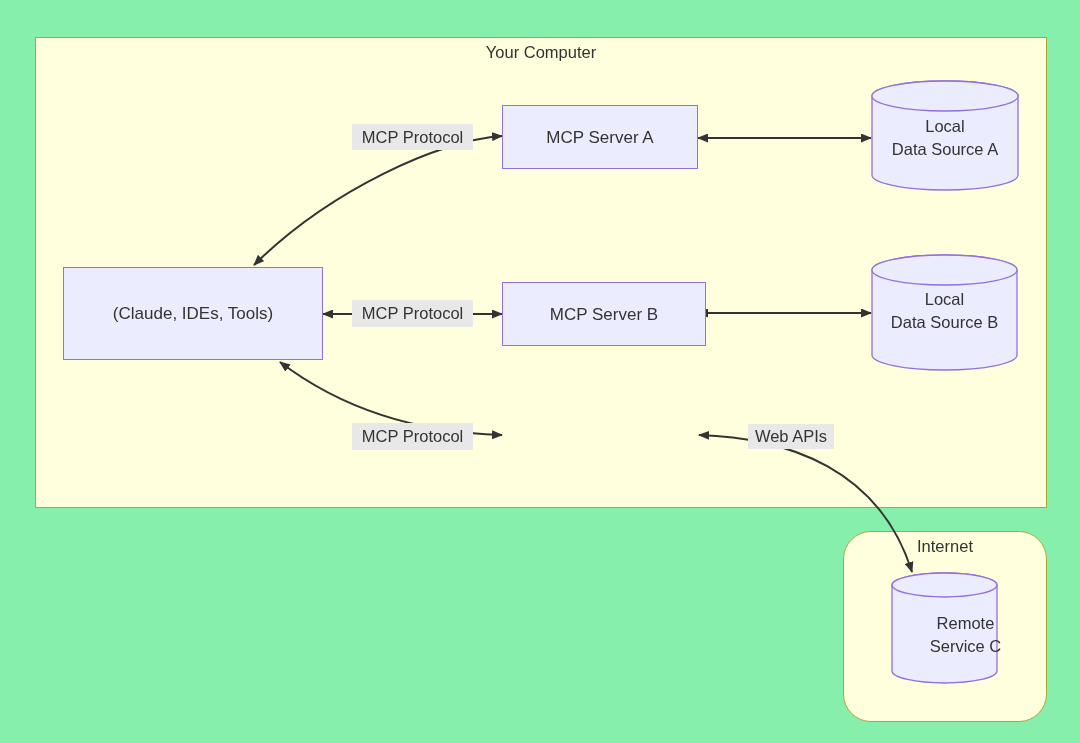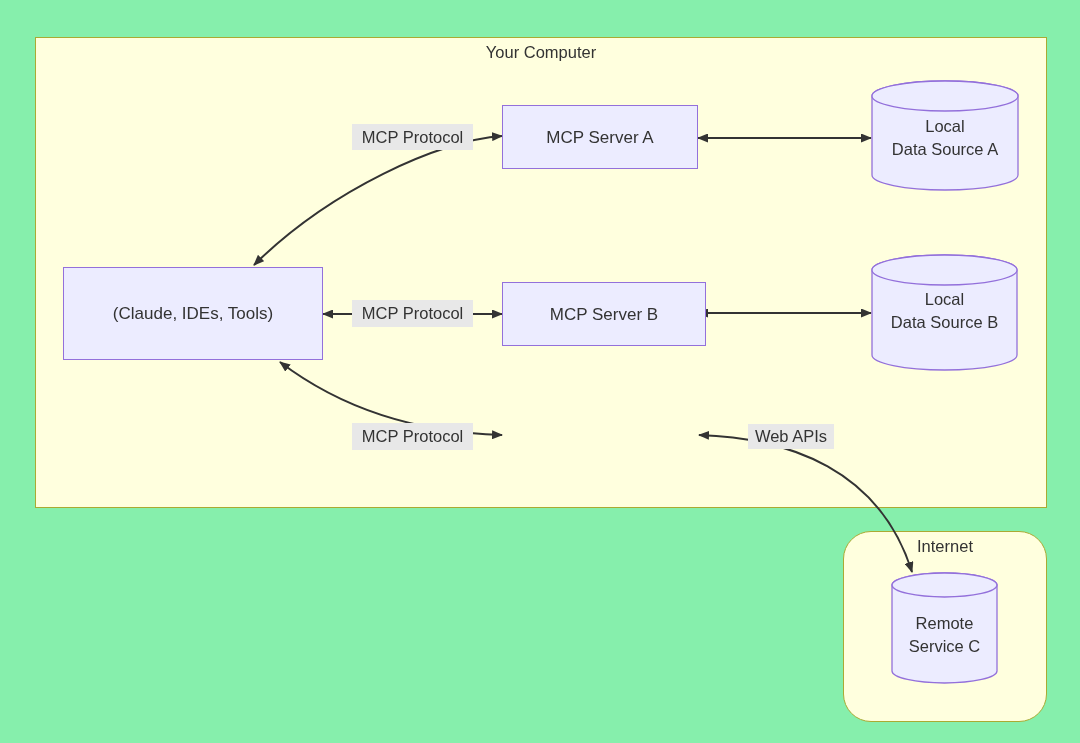--- a/index.html
+++ b/index.html
@@ -77,21 +77,21 @@
   #l-mcp-c { left: 352px; top: 423px; width: 121px; height: 27px; }
   #l-web   { left: 728px; top: 424px; width: 86px;  height: 25px; margin-left: 20px; }
   #g-computer { left: 35px;  top: 37px;  width: 1012px; height: 471px; }
   #g-internet { left: 843px; top: 531px; width: 204px;  height: 191px; border-radius: 28px; }
   #n-host     { left: 63px;  top: 267px; width: 260px; height: 93px; }
   #n-server-a { left: 502px; top: 105px; width: 196px; height: 64px; }
   #n-server-b { left: 502px; top: 282px; width: 204px; height: 64px; }
   #n-server-c { left: 502px; top: 404px; width: 197px; height: 63px; }
   #t-data-a { left: 872px; top: 115px; width: 146px; }
   #t-data-b { left: 872px; top: 288px; width: 145px; }
-  #t-remote { left: 892px; top: 612px; width: 105px; }
+  #t-remote { left: 892px; top: 612px; width: 105px; padding-left: 21px; }
 </style>
 </head>
 <body>
 
 <div id="canvas">
 
   <div class="group" id="g-computer">
     <div class="group-label">Your Computer</div>
   </div>
 

